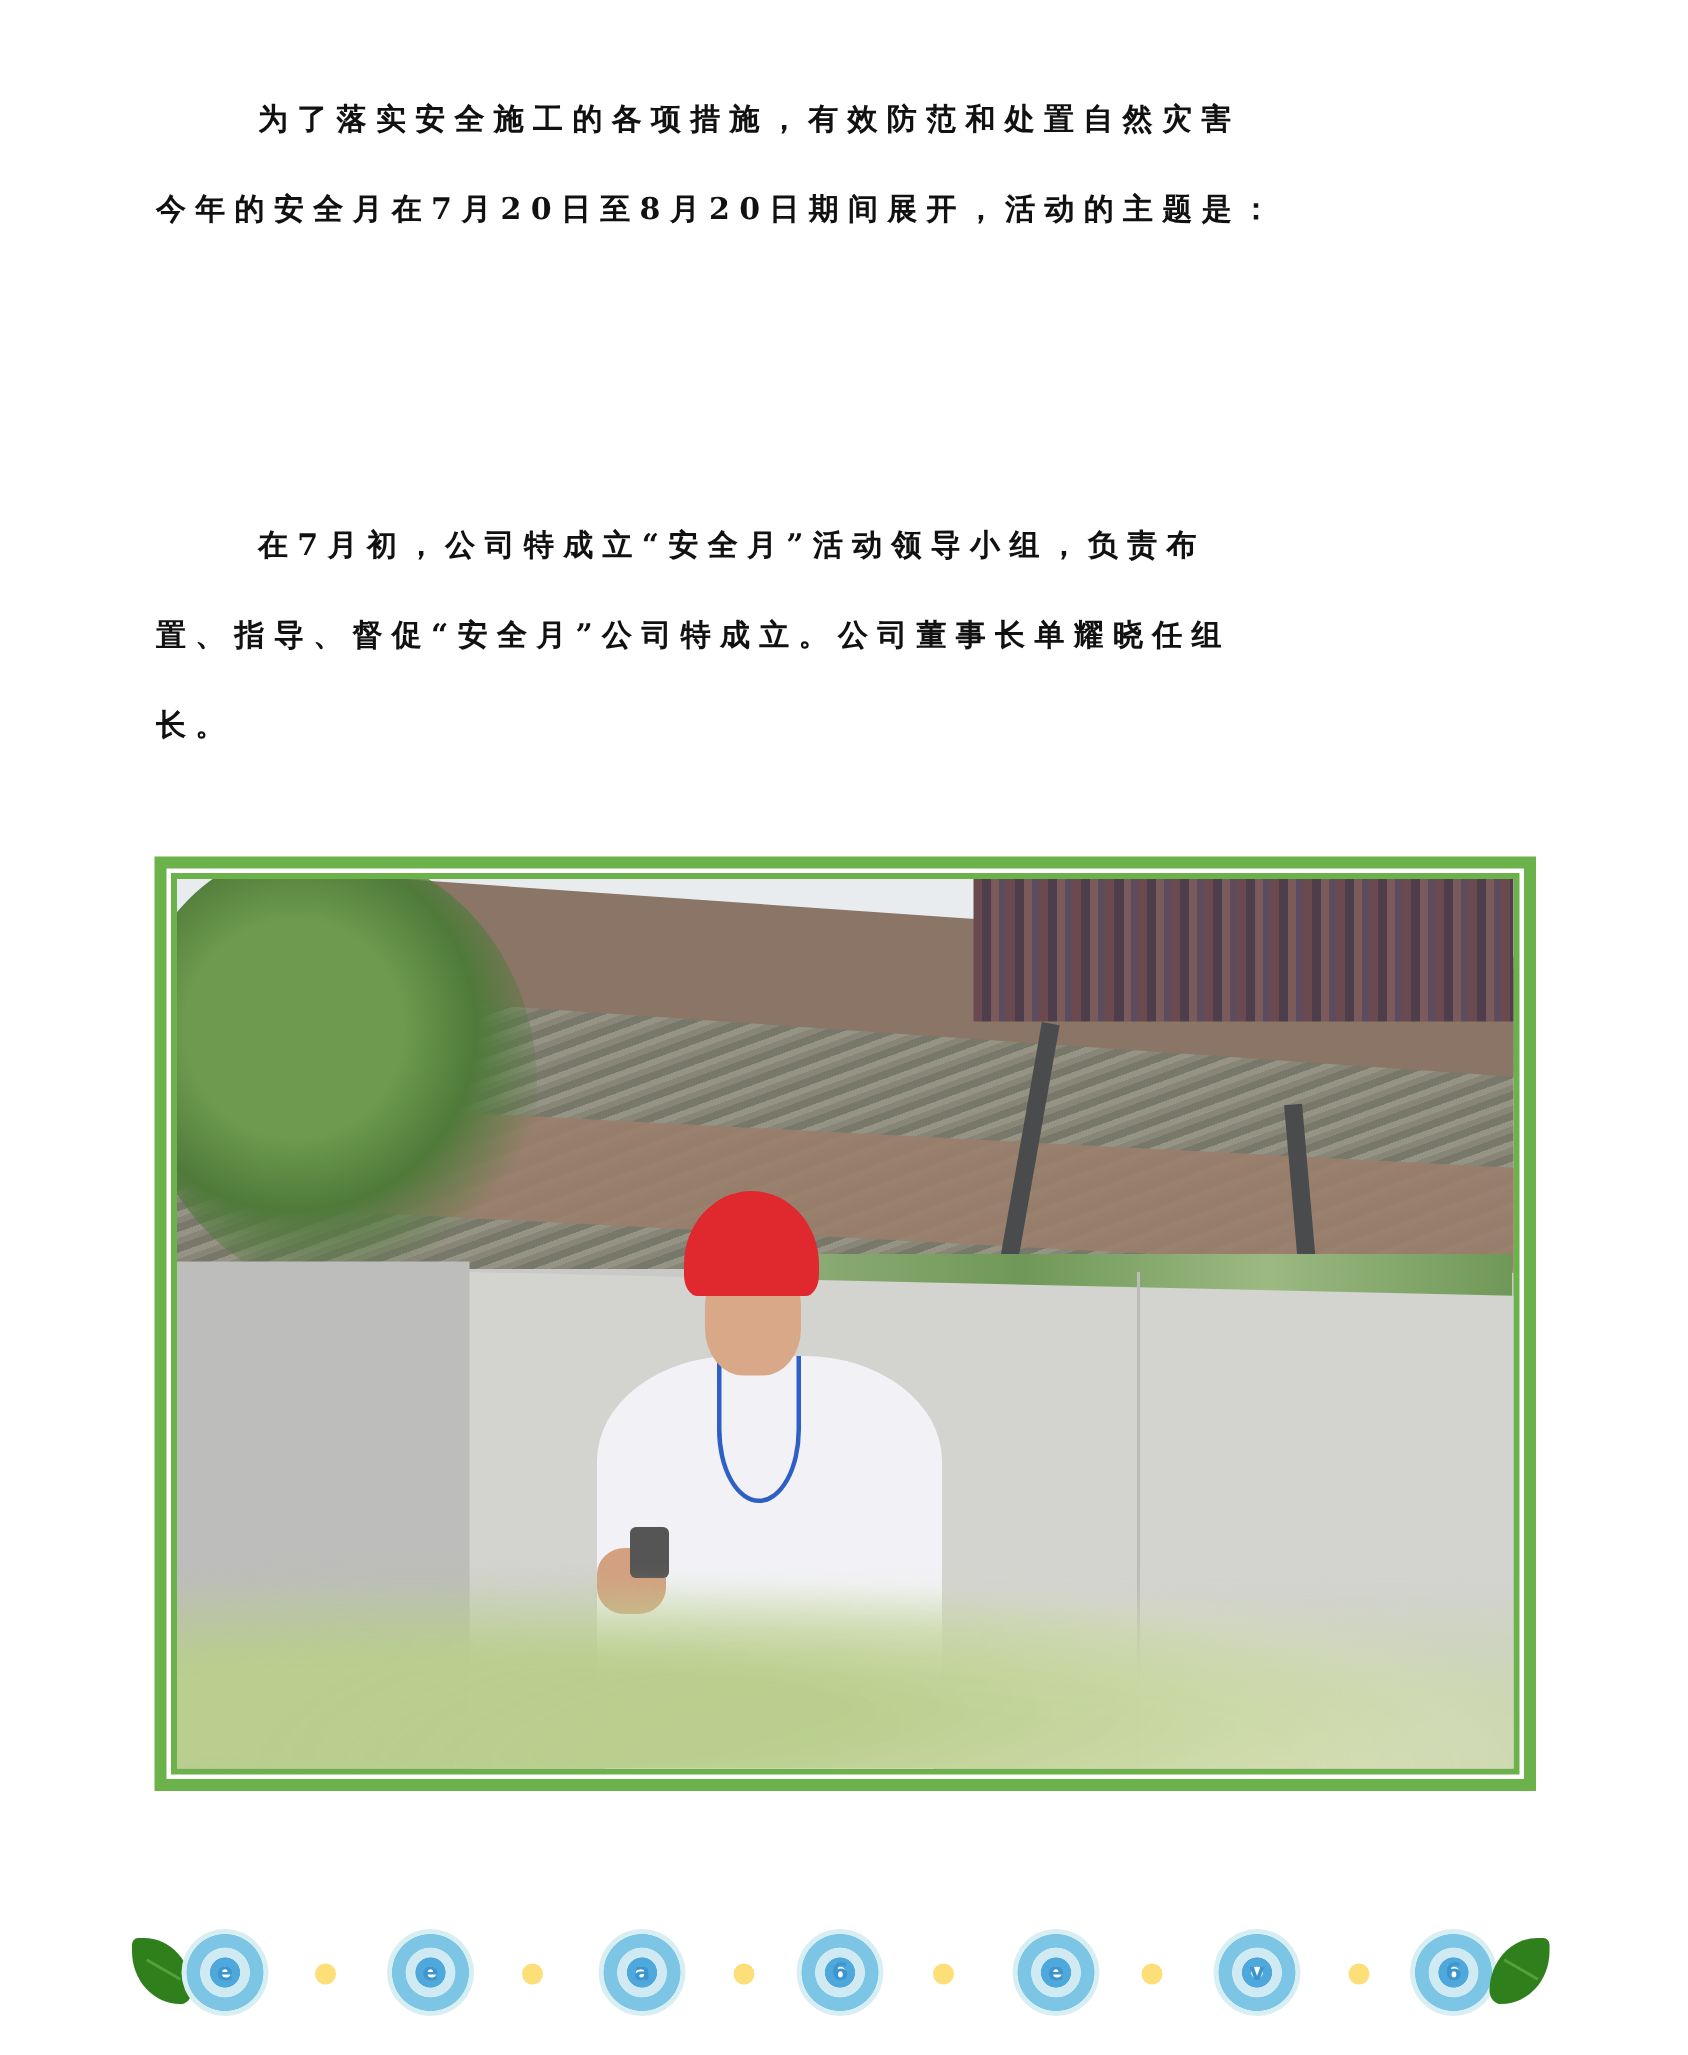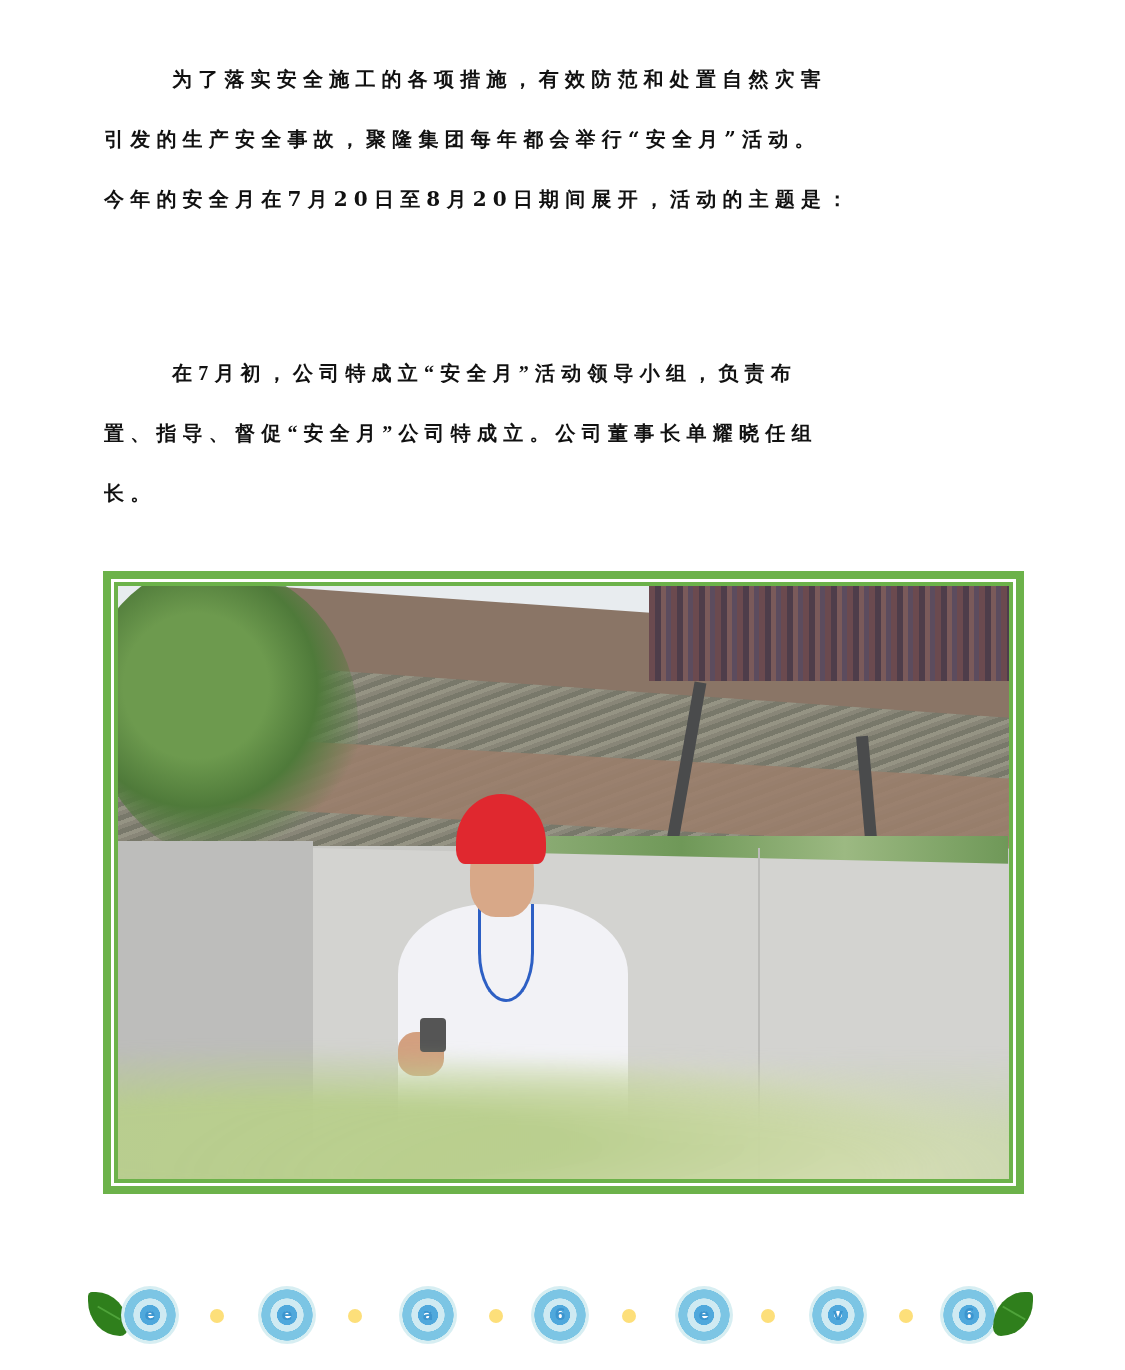--- a/index.html
+++ b/index.html
@@ -2,21 +2,21 @@
 <html><head>
 <meta charset="utf-8">
 <style>
   html,body{margin:0;padding:0;background:#ffffff;}
   body{width:1125px;height:1370px;position:relative;overflow:hidden;
        font-family:"DejaVu Serif","Liberation Serif",serif;color:#111;}
   .para{position:absolute;left:104px;width:940px;font-size:20px;line-height:60px;
         letter-spacing:6.2px;font-weight:bold;margin:0;}
   .para .line{display:block;white-space:nowrap;height:60px;}
   .p1{top:49px;}
-  .p2{top:343px;font-family:Liberation Serif, serif;}
+  .p2{top:333px;}
   .indent{padding-left:68px;}
 
   
   .frame{position:absolute;left:103px;top:571px;width:921px;height:623px;
          background:#6cb24a;box-sizing:border-box;}
   .frame .gap{position:absolute;left:8px;top:8px;right:8px;bottom:8px;background:#fff;}
   .frame .inner{position:absolute;left:11px;top:11px;right:11px;bottom:11px;background:#6cb24a;}
   .photo{position:absolute;left:15px;top:15px;right:15px;bottom:15px;overflow:hidden;
          background:#c9c9c6;}
   
@@ -67,21 +67,20 @@
   .leaf{position:absolute;top:10px;width:40px;height:44px;background:#2f7f1c;}
   .leaf.l{left:0;border-radius:10% 80% 20% 80%;}
   .leaf.r{left:905px;border-radius:80% 10% 80% 20%;}
   .leaf::after{content:"";position:absolute;left:8px;top:20px;width:26px;height:2px;background:#4fa33a;transform:rotate(30deg);}
 </style>
 </head>
 <body>
 
 <div class="para p1">
   <span class="line indent">为了落实安全施工的各项措施，有效防范和处置自然灾害</span>
-  <span class="line">引发的生产安全事故，聚隆集团每年都会举行“安全月”活动。</span>
   <span class="line">今年的安全月在7月20日至8月20日期间展开，活动的主题是：</span>
 </div>
 
 <div class="para p2">
   <span class="line indent">在7月初，公司特成立“安全月”活动领导小组，负责布</span>
   <span class="line">置、指导、督促“安全月”公司特成立。公司董事长单耀晓任组</span>
   <span class="line">长。</span>
 </div>
 
 <div class="frame">

